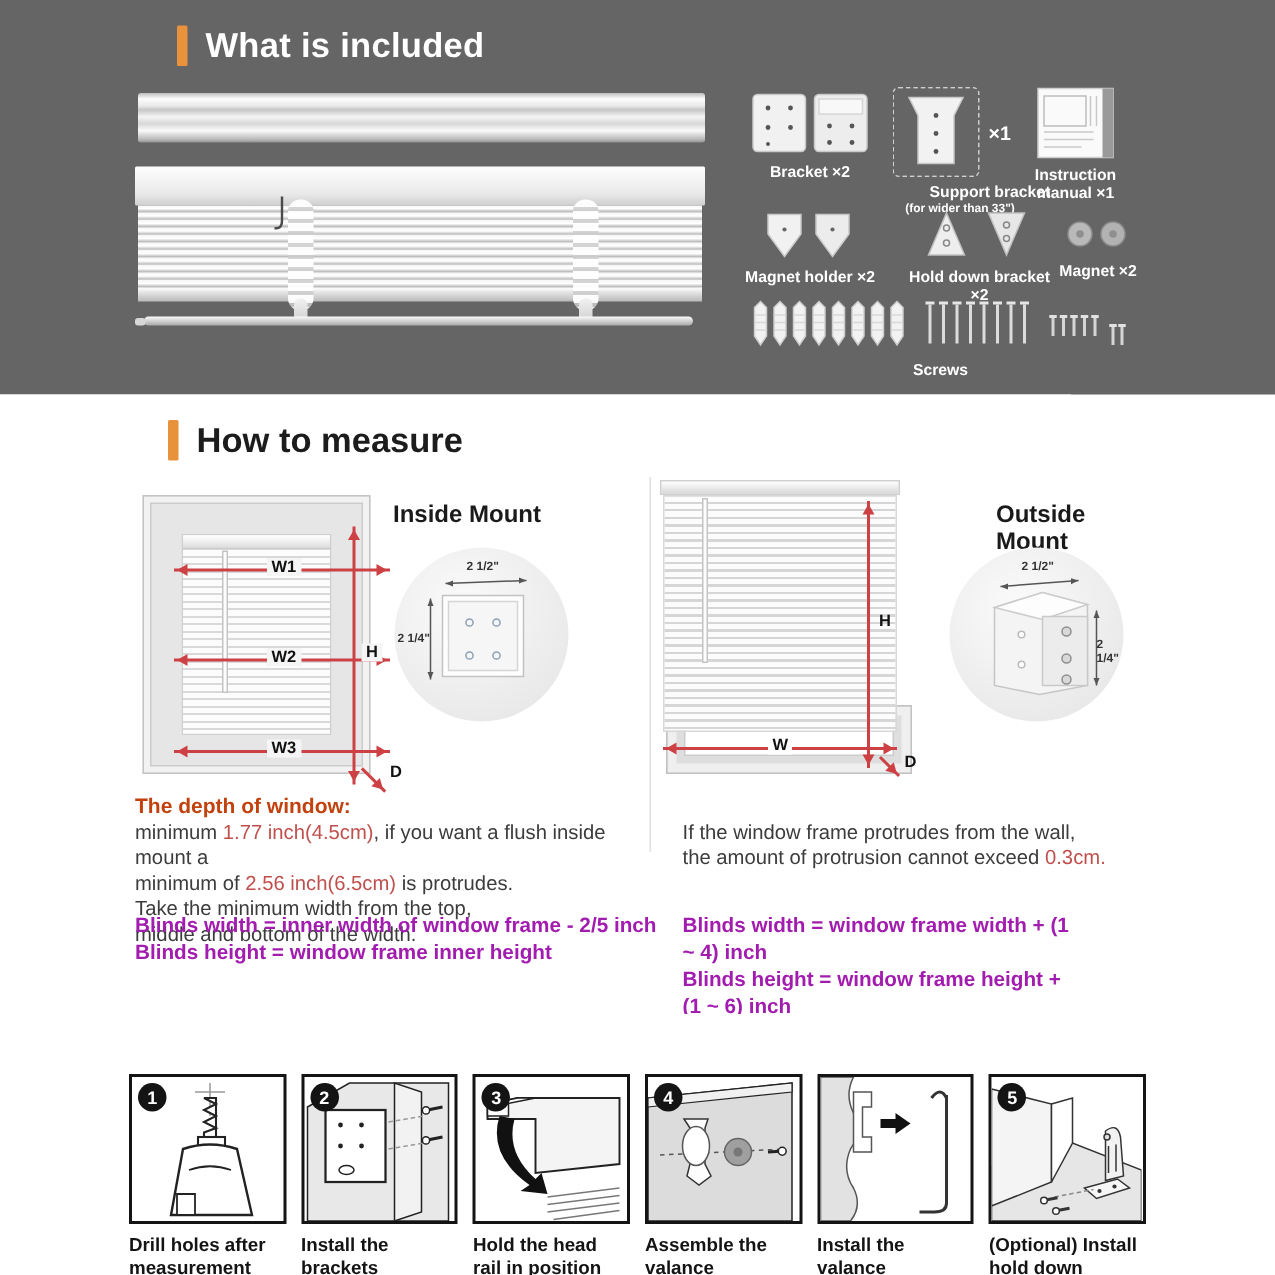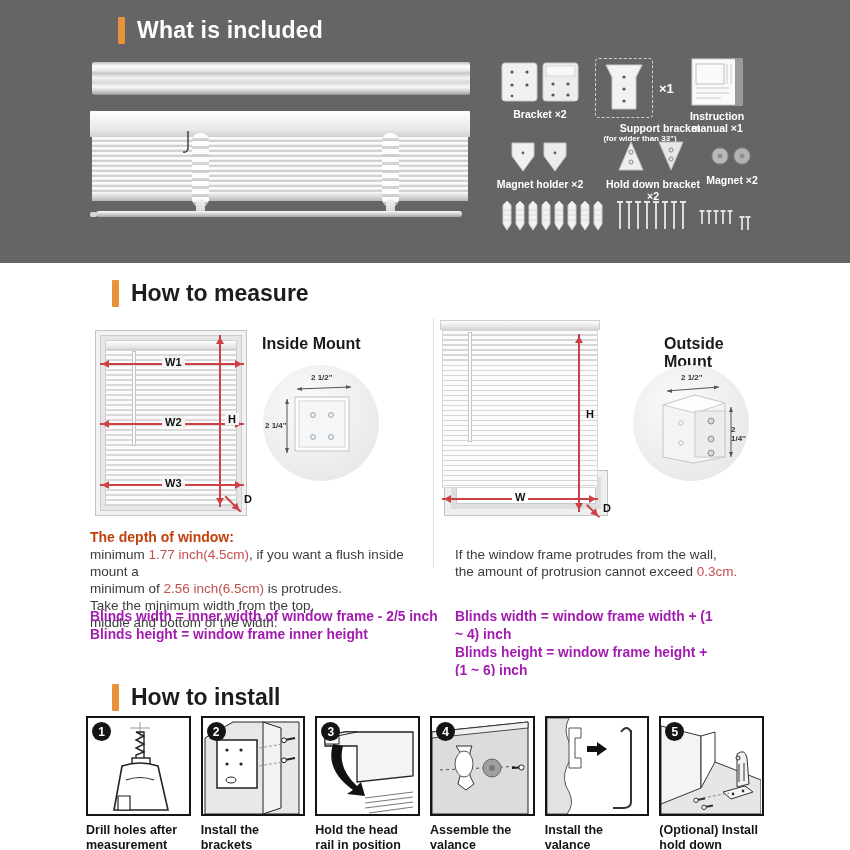--- a/index.html
+++ b/index.html
@@ -32,21 +32,21 @@
 
   .part-label { color:#fff; font-weight:bold; font-size:10.5px; text-align:center; line-height:12px; }
   .part-sub { color:#fff; font-weight:bold; font-size:8px; text-align:center; }
   .qty { color:#fff; font-weight:bold; font-size:13px; }
   .dashed-box { border:1px dashed #cfcfcf; border-radius:4px; display:flex; align-items:center; justify-content:center; }
 
   
   #measure { position:relative; width:714px; height:413px; background:#fff; }
   .vdivider { left:433px; top:55px; width:1px; height:250px; background:#e0e0e0; }
 
-  .win { position:absolute; background:#e6e6e6; border:1px solid #c4c4c4; box-shadow:inset 0 0 0 4px #f2f2f2, inset 0 0 0 5px #cccccc; padding:9px; }
+  .win { position:absolute; background:#e6e6e6; border:1px solid #c4c4c4; box-shadow:inset 0 0 0 4px #f2f2f2, inset 0 0 0 5px #cccccc; padding:25px; }
   .win-inner { position:relative; width:100%; height:100%; background:#fff; border:1px solid #cfcfcf; overflow:visible; }
   .slats-fill { position:absolute; inset:0;
     background:repeating-linear-gradient(180deg,#fcfcfc 0 3.5px,#d9d9d9 3.5px 5px); }
   .head-strip { position:absolute; left:0; top:0; width:100%; height:9px; background:linear-gradient(180deg,#ffffff,#dddddd); border-bottom:1px solid #c9c9c9; }
   .wand-line { position:absolute; width:4px; background:#fdfdfd; border:1px solid #c4c4c4; }
 
   .harrow { position:absolute; height:0; border-top:2px solid #cd4145; }
   .harrow::before, .harrow::after { content:""; position:absolute; top:-5px; border:4px solid transparent; }
   .harrow::before { left:-2px; border-right:7px solid #cd4145; }
   .harrow::after  { right:-2px; border-left:7px solid #cd4145; }
@@ -218,20 +218,21 @@
         <use href="#screwL" x="172" y="3"></use>
         <use href="#screwL" x="181" y="3"></use>
       <use href="#screwS" x="200" y="12"></use>
         <use href="#screwS" x="207" y="12"></use>
         <use href="#screwS" x="214" y="12"></use>
         <use href="#screwS" x="221" y="12"></use>
         <use href="#screwS" x="228" y="12"></use>
       <use href="#screwS" x="240" y="18"></use>
         <use href="#screwS" x="246" y="18"></use>
     </svg>
+    <div class="part-label" style="margin-top:2px;">Screws</div>
   </div>
 </div>
 
 <div id="measure">
   <div class="sec-head" style="left:88px; top:17px;">
     <div class="accent-bar"></div>
     <div class="sec-title">How to measure</div>
   </div>
 
   <div class="abs vdivider"></div>
@@ -335,24 +336,20 @@
     <span>Blinds width = inner width of window frame - 2/5 inch</span><br>
     <span>Blinds height = window frame inner height</span>
   </div>
   <div class="formula" style="left:455px; top:345px;">
     <span>Blinds width = window frame width + (1 ~ 4) inch</span><br>
     <span>Blinds height = window frame height + (1 ~ 6) inch</span>
   </div>
 </div>
 
 <div id="install">
-  <div class="sec-head" style="left:88px; top:8px;">
-    <div class="accent-bar"></div>
-    <div class="sec-title">How to install</div>
-  </div>
 
   <div class="steps-row">
 
     <div class="step">
       <div class="step-box">
         <div class="badge">1</div>
         <svg width="100" height="96">
           <line x1="52" y1="4" x2="52" y2="26" stroke="#999" stroke-width="1"></line>
           <line x1="42" y1="10" x2="62" y2="10" stroke="#999" stroke-width="1"></line>
           <path d="M48 14 l8 4 -8 4 8 4 -8 4 8 4 -8 3 v5 h8 v-28 Z" fill="#fff" stroke="#222" stroke-width="1.4"></path>

